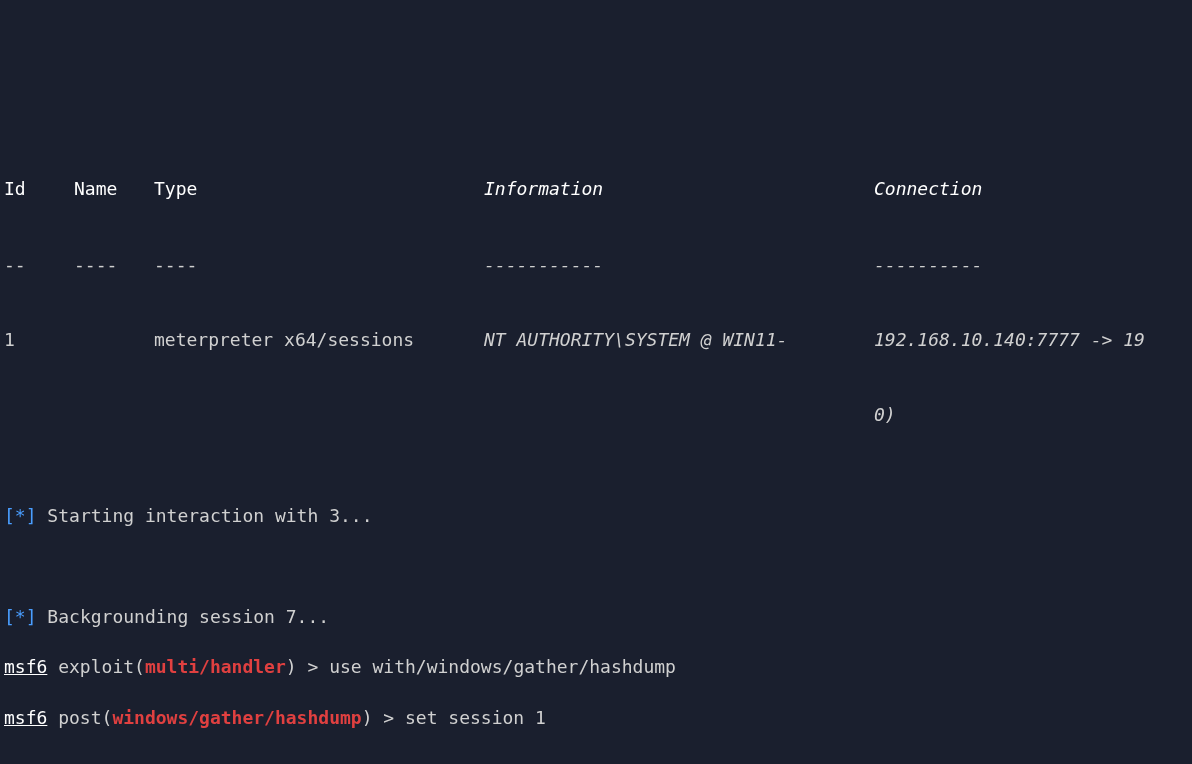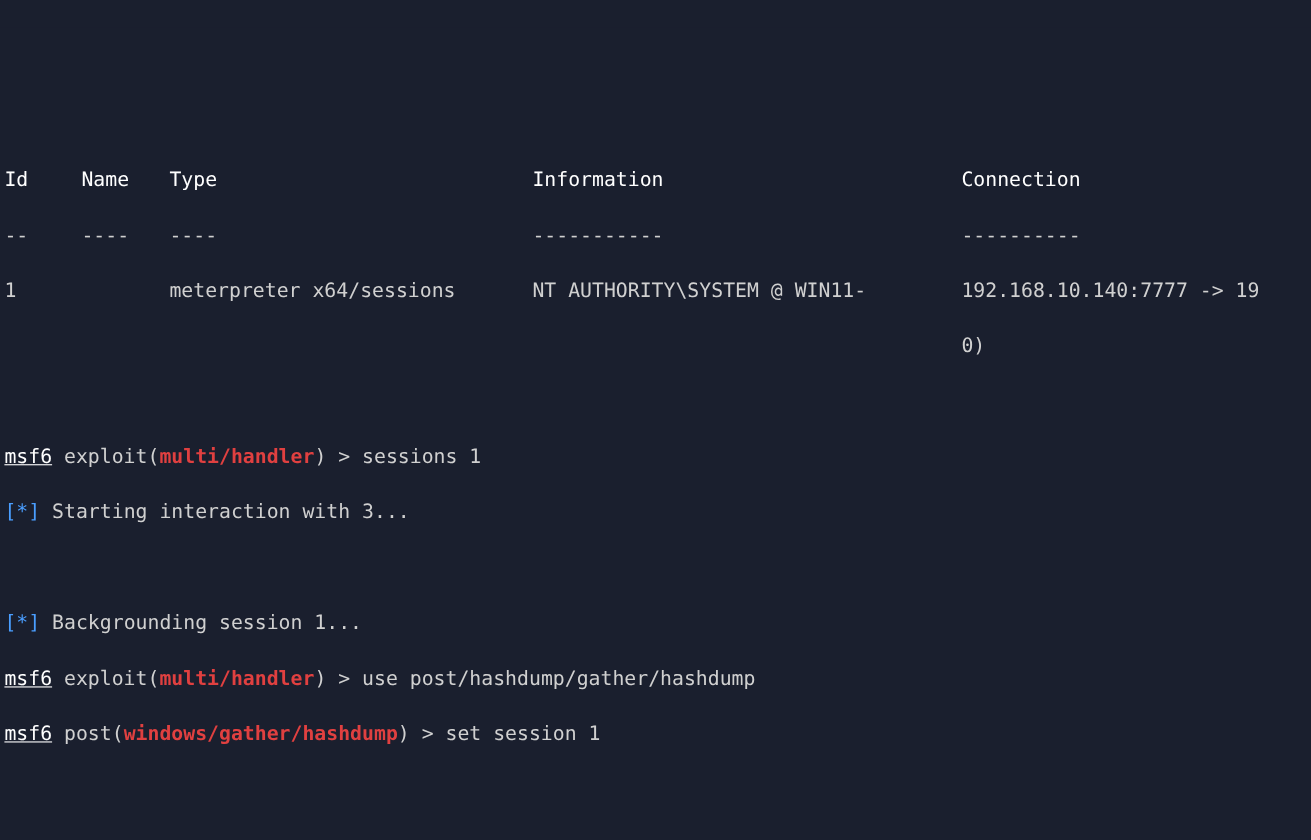--- a/index.html
+++ b/index.html
@@ -18,26 +18,27 @@
   .terminal {
     padding: 0 4px;
   }
   .blue { color: #4a9eff; }
   .red { color: #e04040; font-weight: bold; }
   .white { color: #ffffff; }
   .u { text-decoration: underline; }
   .row { display: block; }
   .header-row {
     display: flex;
+    margin-top: 25px;
   }
   .col-id { width: 70px; }
   .col-name { width: 80px; }
   .col-type { width: 330px; }
-  .col-info { width: 390px; }
-  .col-conn { flex: 1; }
+  .col-info { width: 390px; font-style: italic; }
+  .col-conn { flex: 1; font-style: italic; }
   .header-label { color: #ffffff; }
 </style>
 </head>
 <body>
 
 
 
 <div class="terminal">
 <div class="header-row">
   <span class="col-id header-label">Id</span><span class="col-name header-label">Name</span><span class="col-type header-label">Type</span><span class="col-info header-label">Information</span><span class="col-conn header-label">Connection</span>
@@ -45,25 +46,24 @@
 <div class="header-row">
   <span class="col-id">--</span><span class="col-name">----</span><span class="col-type">----</span><span class="col-info">-----------</span><span class="col-conn">----------</span>
 </div>
 <div class="header-row">
   <span class="col-id">1</span><span class="col-name"></span><span class="col-type">meterpreter x64/sessions</span><span class="col-info">NT AUTHORITY\SYSTEM @ WIN11-</span><span class="col-conn">192.168.10.140:7777 -&gt; 19</span>
 </div>
 <div class="header-row">
   <span class="col-id"></span><span class="col-name"></span><span class="col-type"></span><span class="col-info"></span><span class="col-conn">0)</span>
 </div>
 <span class="row"> </span>
-<span class="row"><span class="u white">msf6</span><span> exploit(</span><span class="red">multi/handler</span><span>) &gt; </span><span>sessions 1</span></span>
 <span class="row"><span class="blue">[</span><span class="blue">*</span><span class="blue">]</span><span> Starting interaction with 3...</span></span>
 <span class="row"> </span>
-<span class="row"><span class="blue">[</span><span class="blue">*</span><span class="blue">]</span><span> Backgrounding session 1...</span></span>
-<span class="row"><span class="u white">msf6</span><span> exploit(</span><span class="red">multi/handler</span><span>) &gt; </span><span>use post/hashdump/gather/hashdump</span></span>
+<span class="row"><span class="blue">[</span><span class="blue">*</span><span class="blue">]</span><span> Backgrounding session 7...</span></span>
+<span class="row"><span class="u white">msf6</span><span> exploit(</span><span class="red">multi/handler</span><span>) &gt; </span><span>use with/windows/gather/hashdump</span></span>
 <span class="row"><span class="u white">msf6</span><span> post(</span><span class="red">windows/gather/hashdump</span><span>) &gt; </span><span>set session 1</span></span>
 
 
 
 
 
 
 
 
 

